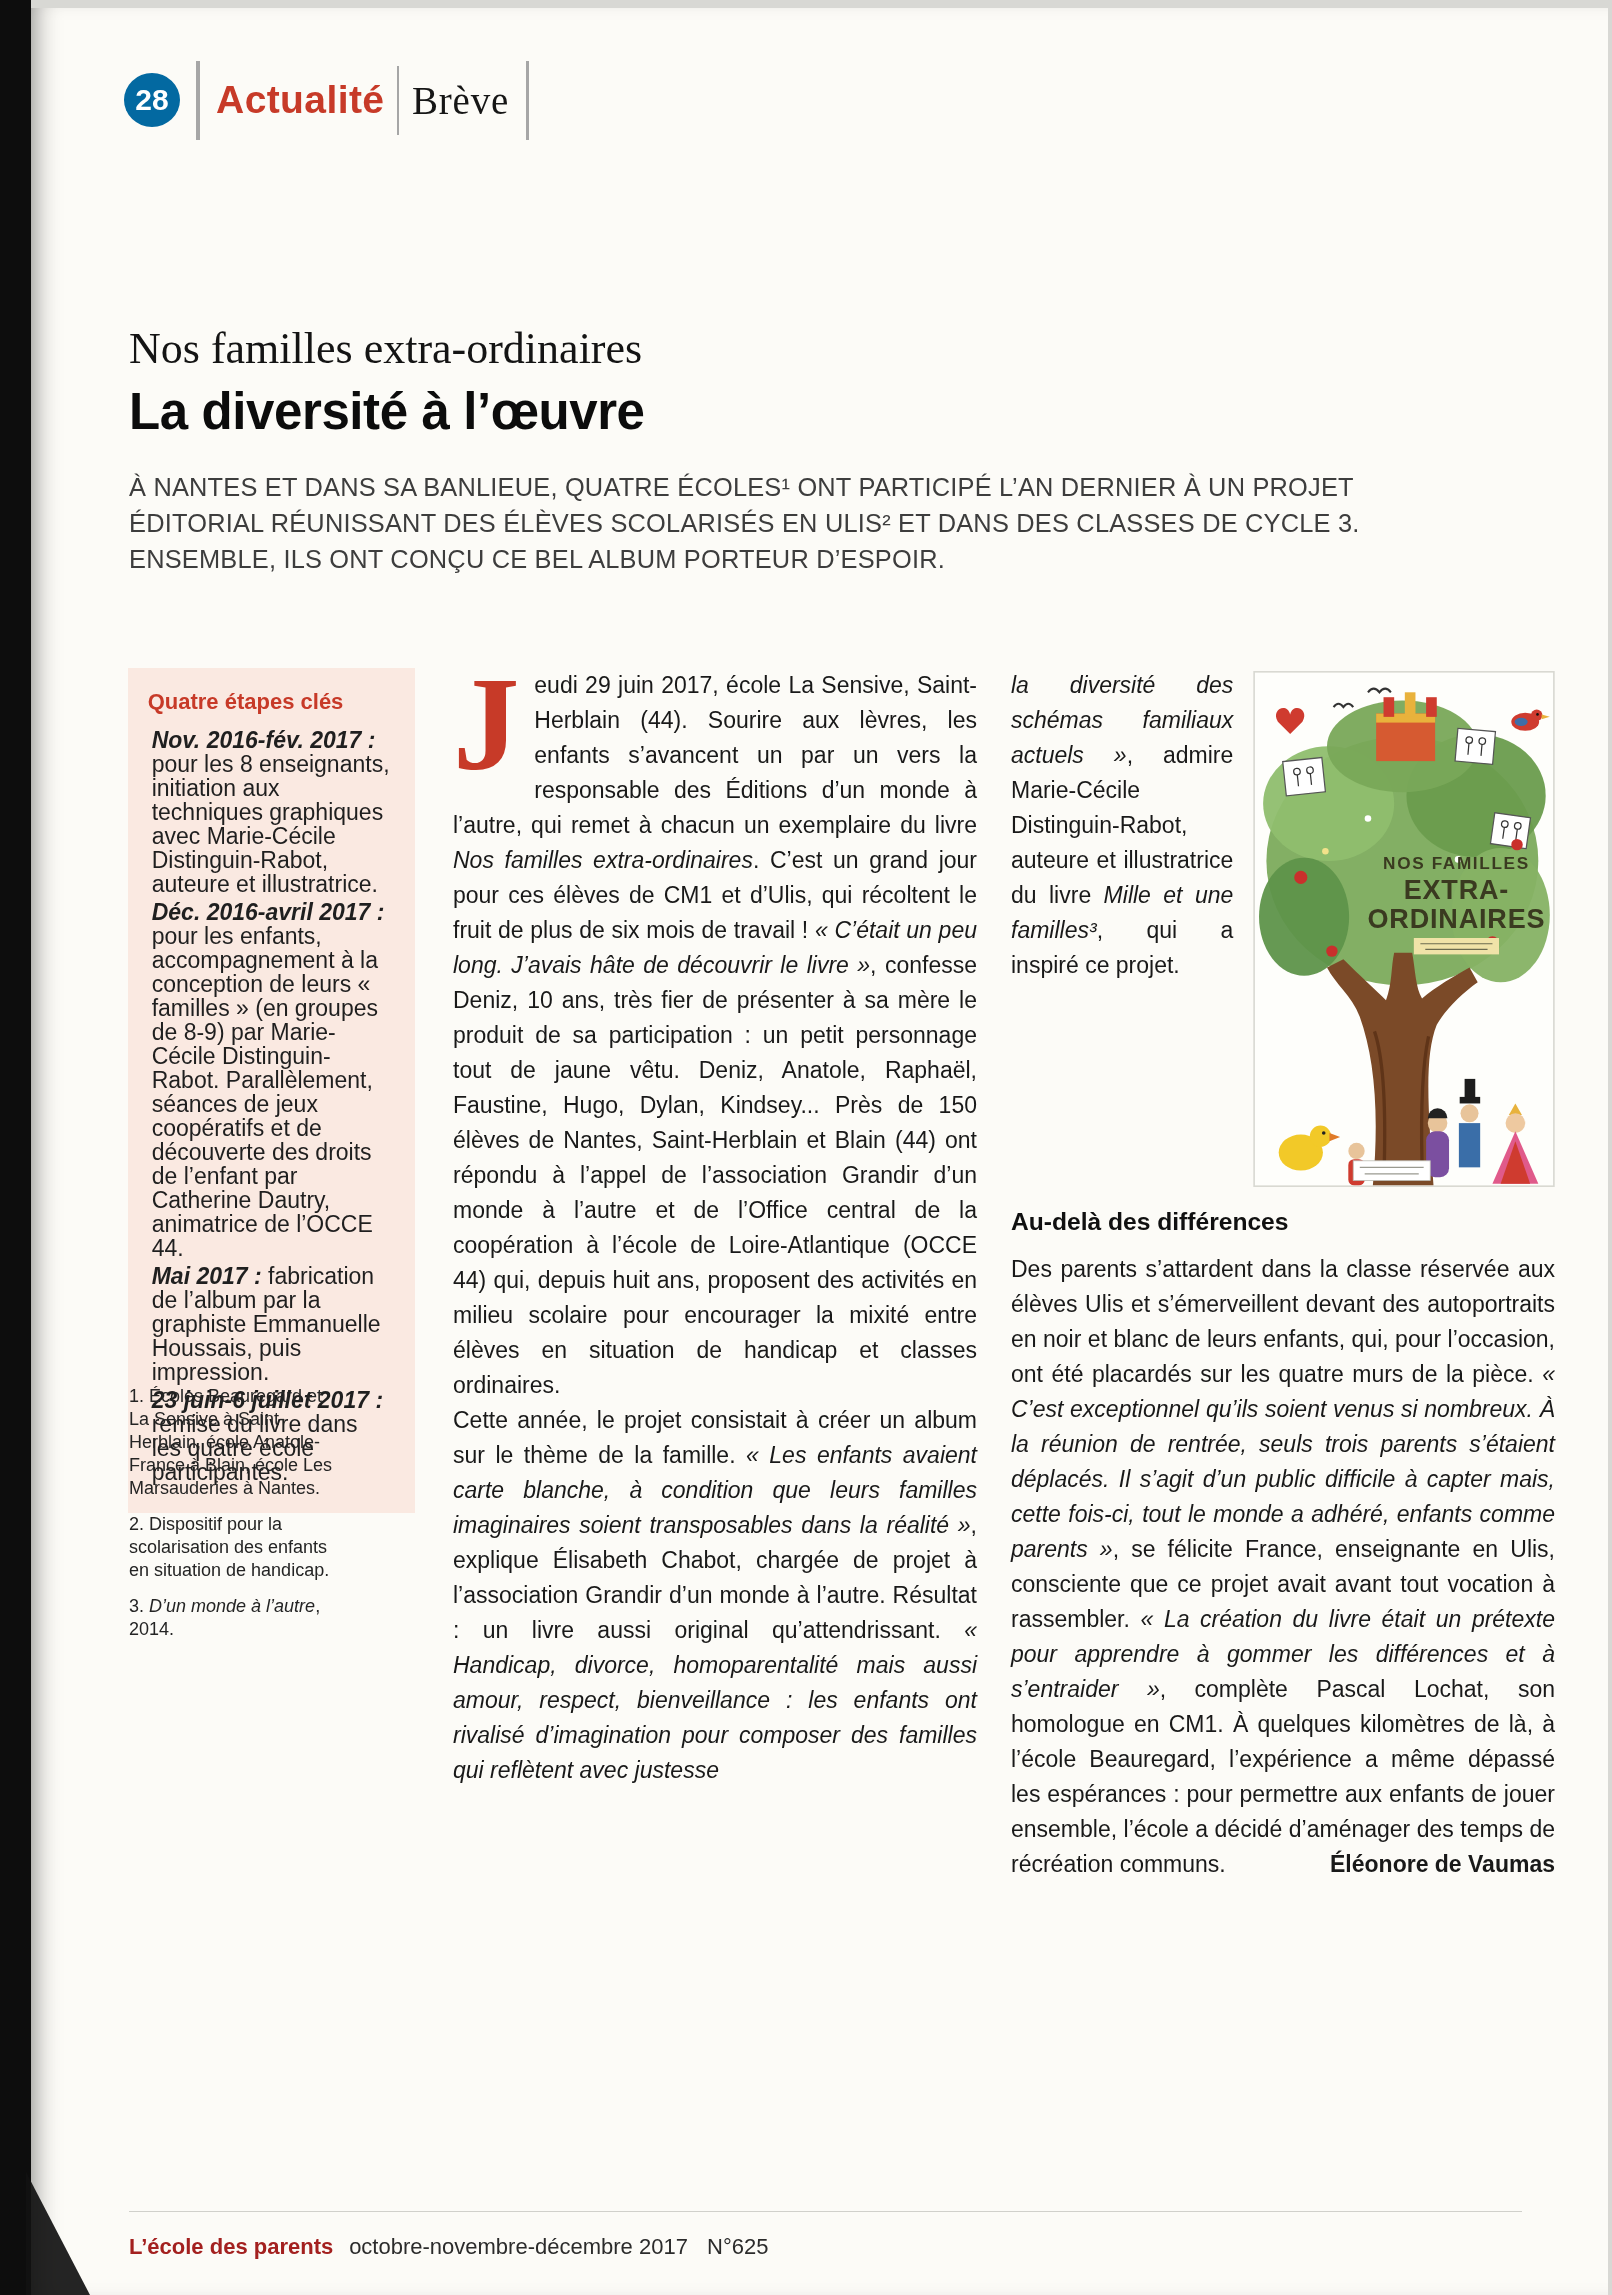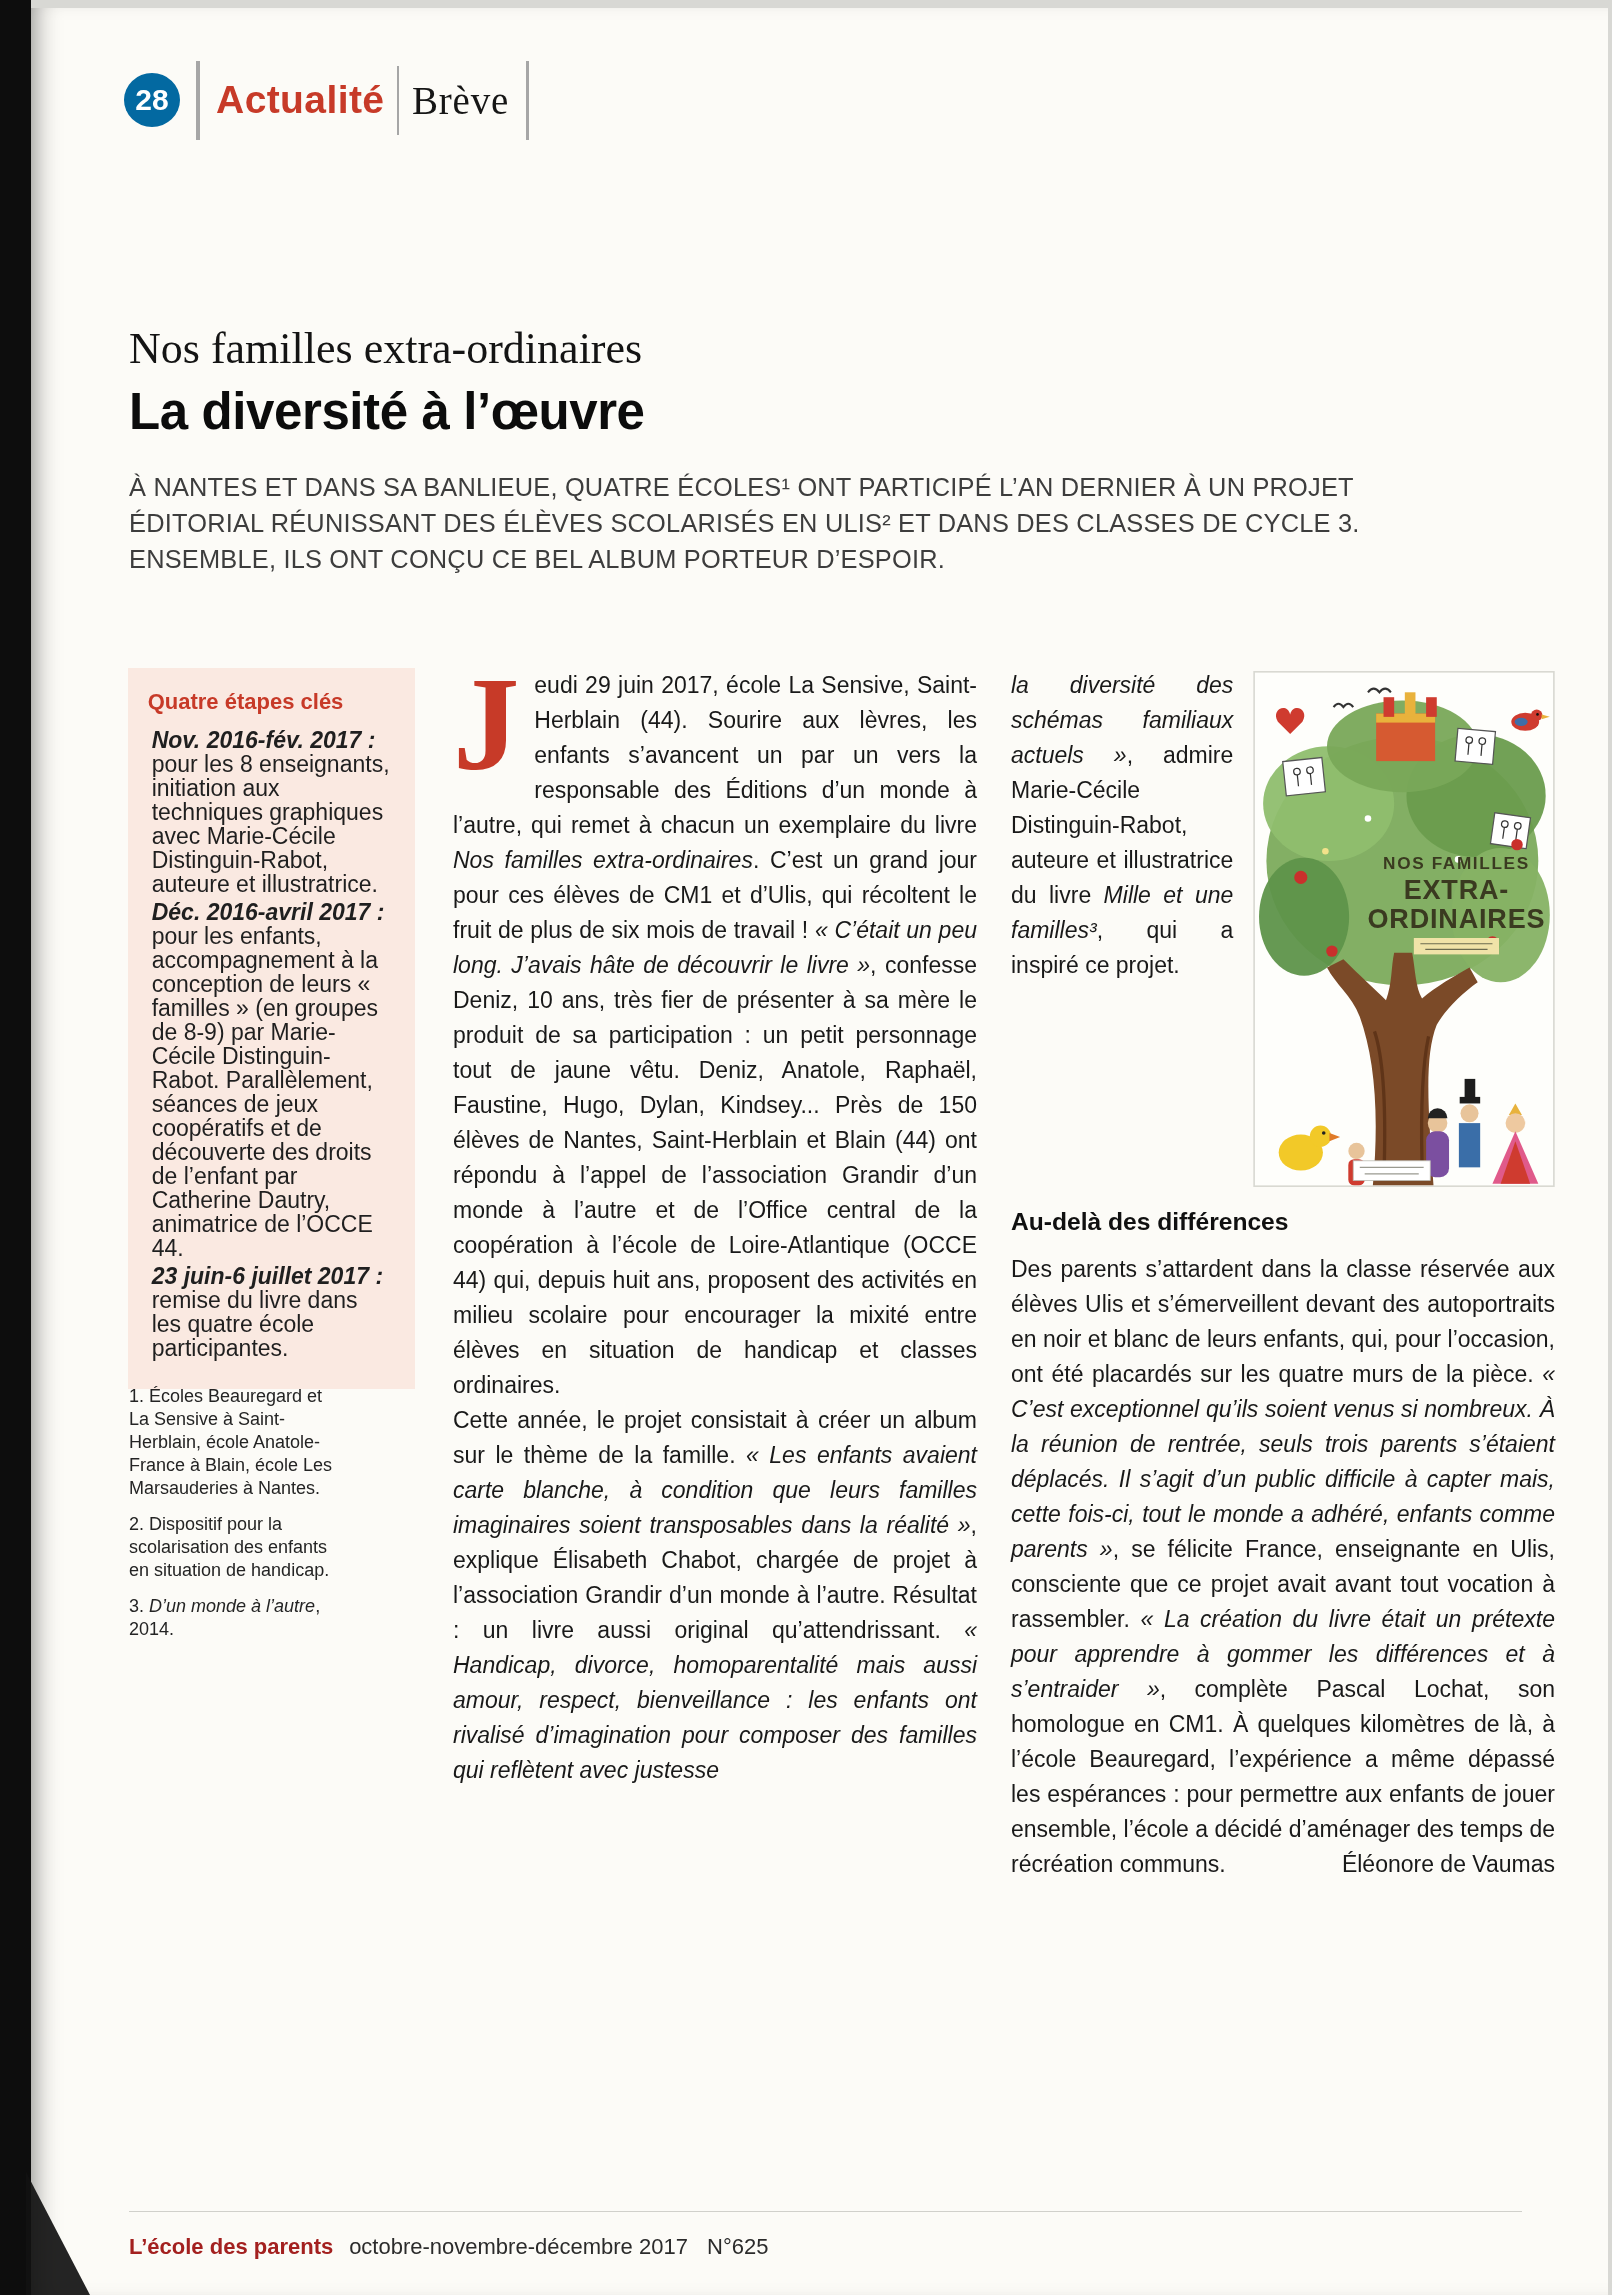--- a/index.html
+++ b/index.html
@@ -40,21 +40,21 @@
   .colmid p{margin:0;}
   .dropcap{float:left;font-family:"Liberation Serif",serif;font-weight:700;font-size:133px;line-height:103px;
         color:var(--accent-red,#c73a28);margin:4.9px 14.8px 0 0;}
 
   .colright{position:absolute;left:980px;top:660px;width:544px;font-size:23px;line-height:35px;
         color:#191919;text-align:justify;hyphens:auto;}
   .colright p{margin:0;}
   .book-cover{float:right;width:302px;height:516px;margin:3.3px 0 16.4px 19.7px;}
   .book-cover svg{display:block;}
   .subhead{clear:right;font-size:24.6px;font-weight:700;color:#101010;margin:37px 0 13px 0;text-align:left;}
-  .byline{font-weight:400;text-align:right;margin-top:-35px !important;}
+  .byline{font-weight:700;text-align:right;margin-top:-35px !important;}
 
   .it{font-style:italic;}
 
   
   .page-footer{position:absolute;left:98px;top:2203px;width:1393px;border-top:1.6px solid #d0d0cb;
         padding-top:22px;font-size:22px;color:#2b2b2b;}
   .page-footer .mag{font-weight:700;color:var(--footer-red,#a3201f);margin-right:9.8px;}
   .page-footer .num{margin-left:13px;}
 </style>
 </head>
@@ -78,20 +78,21 @@
   <div class="headline">
     <h2 class="kicker">Nos familles extra-ordinaires</h2>
     <h1 class="main-title">La diversité à l’œuvre</h1>
     <p class="standfirst">À NANTES ET DANS SA BANLIEUE, QUATRE ÉCOLES¹ ONT PARTICIPÉ L’AN DERNIER À UN PROJET ÉDITORIAL RÉUNISSANT DES ÉLÈVES SCOLARISÉS EN ULIS² ET DANS DES CLASSES DE CYCLE 3. ENSEMBLE, ILS ONT CONÇU CE BEL ALBUM PORTEUR D’ESPOIR.</p>
   </div>
 
   <aside class="keybox">
     <h3>Quatre étapes clés</h3>
     <p class="step"><span class="lead">Nov. 2016-fév. 2017 : </span><span>pour les 8 enseignants, initiation aux techniques graphiques avec Marie-Cécile Distinguin-Rabot, auteure et illustratrice.</span></p>
     <p class="step"><span class="lead">Déc. 2016-avril 2017 : </span><span>pour les enfants, accompagnement à la conception de leurs « familles » (en groupes de 8-9) par Marie-Cécile Distinguin-Rabot. Parallèlement, séances de jeux coopératifs et de découverte des droits de l’enfant par Catherine Dautry, animatrice de l’OCCE 44.</span></p>
+    <p class="step"><span class="lead">Mai 2017 : </span><span>fabrication de l’album par la graphiste Emmanuelle Houssais, puis impression.</span></p>
     <p class="step"><span class="lead">23 juin-6 juillet 2017 : </span><span>remise du livre dans les quatre école participantes.</span></p>
   </aside>
 
   <div class="footnotes">
     <p class="fn"><span>1. Écoles Beauregard et La Sensive à Saint-Herblain, école Anatole-France à Blain, école Les Marsauderies à Nantes.</span></p>
     <p class="fn"><span>2. Dispositif pour la scolarisation des enfants en situation de handicap.</span></p>
     <p class="fn"><span>3. </span><span class="it">D’un monde à l’autre</span><span>, 2014.</span></p>
   </div>
 
   <div class="colmid">

